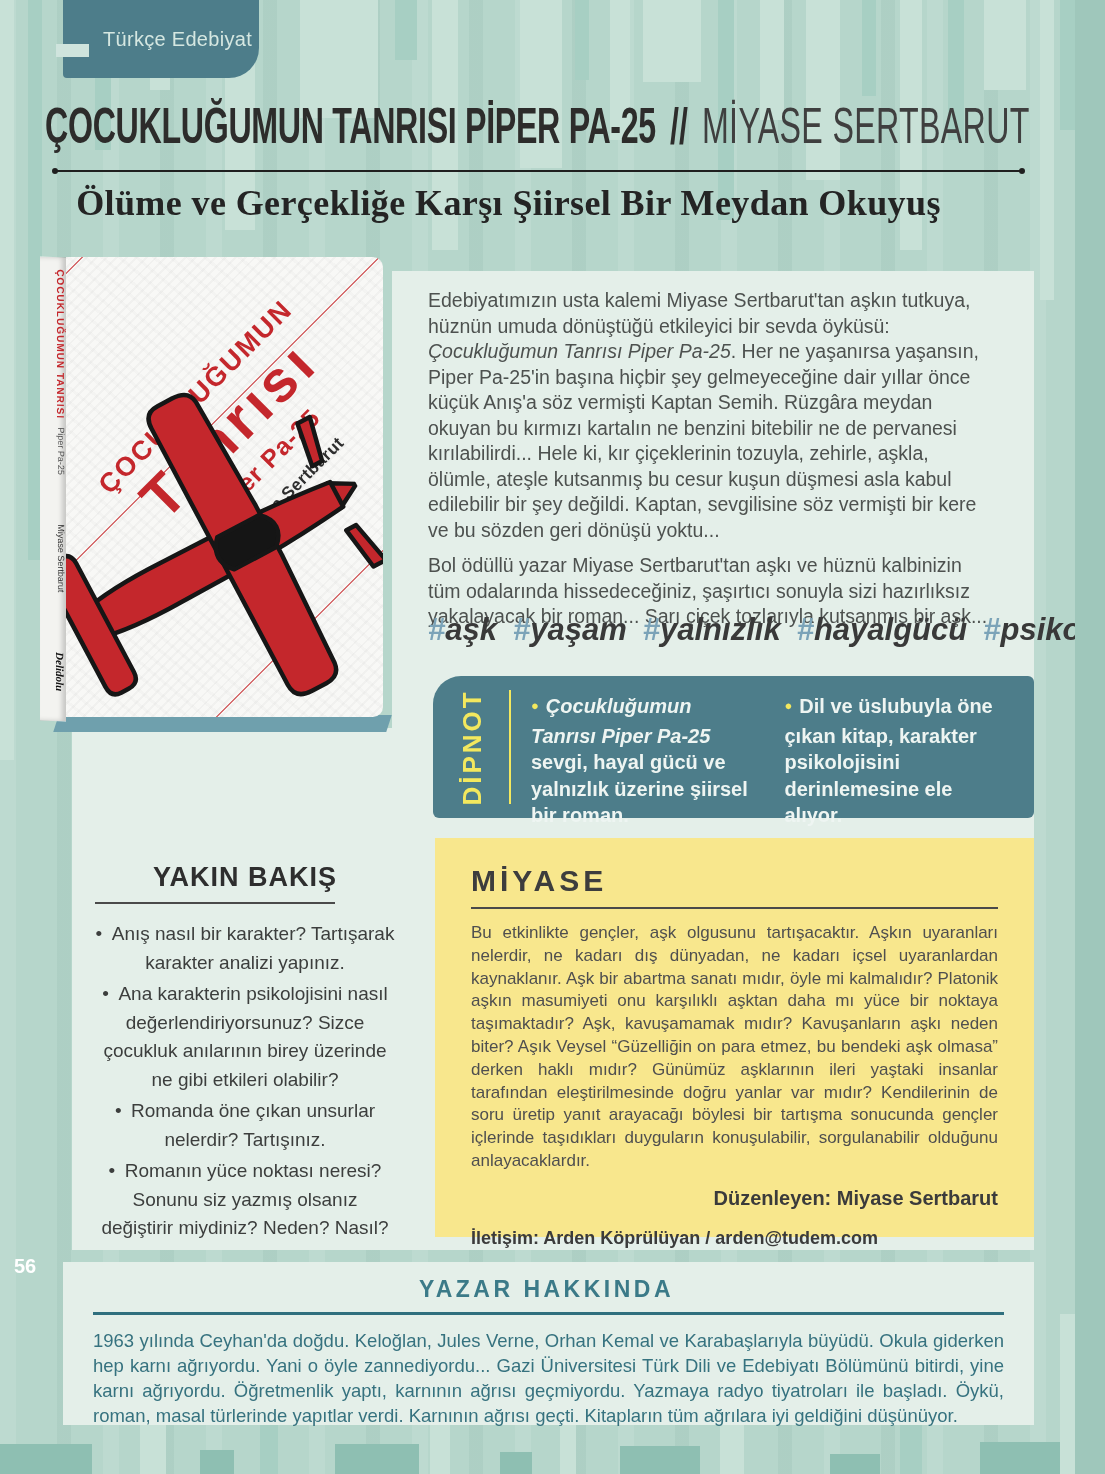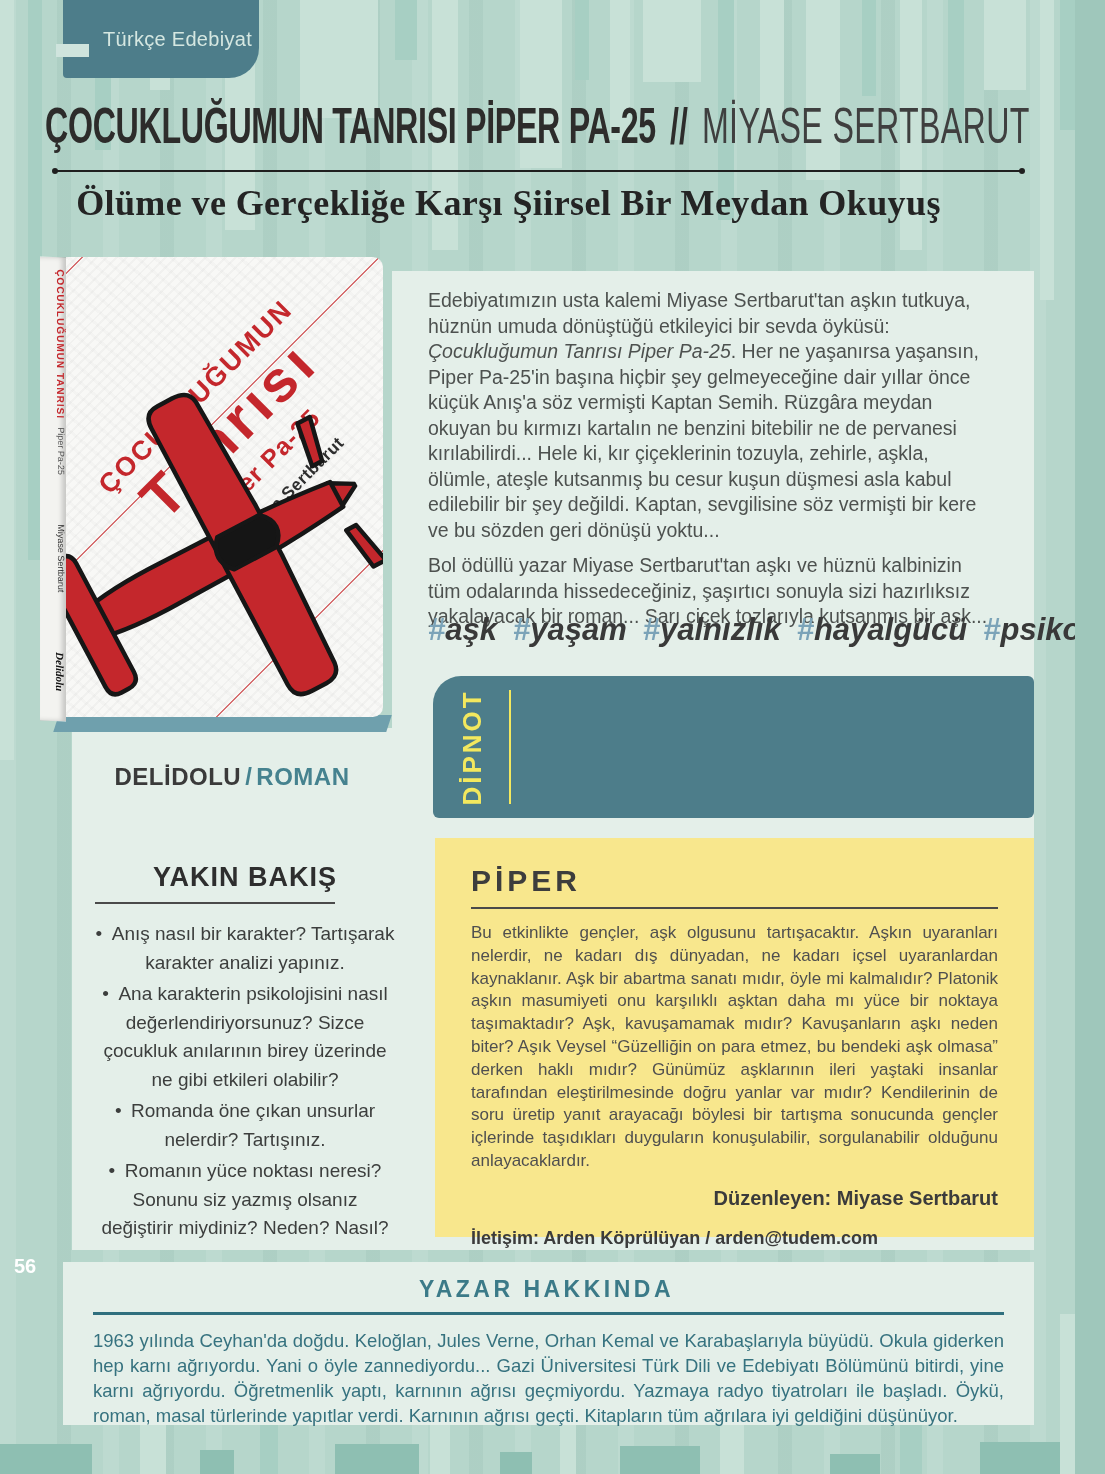--- a/index.html
+++ b/index.html
@@ -211,40 +211,41 @@
           <path d="M60 0 L65 9 L55 9 Z"></path>
           <path d="M55 8 Q53 26 52.5 40 L52 80 Q52 100 55.5 111 L64.5 111 Q68 100 68 80 L67.5 40 Q67 26 65 8 Z"></path>
           <path d="M7 37 Q2 37.5 2 44 L2 50 Q2 55.5 8 55.5 L112 55.5 Q118 55.5 118 49 L118 43 Q118 37.5 113 37 L70 35.5 L50 35.5 Z"></path>
           <path d="M38 102 Q33.5 102 33.5 106.5 L33.5 109.5 Q33.5 113.5 38 113.5 L82 113.5 Q86.5 113.5 86.5 109.5 L86.5 106.5 Q86.5 102 82 102 Z"></path>
           <path d="M53.5 36 Q60 29 66.5 36 L66.5 53 Q60 59 53.5 53 Z" fill="#151515"></path>
         </g>
       </svg>
     </div>
   </div>
 
-  <div class="pub-label">
-    <span class="pub">DELİDOLU</span><span class="pub-sep">/</span><span class="genre">ROMAN</span>
-  </div>
 
   <div class="summary">
     <p><span>Edebiyatımızın usta kalemi Miyase Sertbarut'tan aşkın tutkuya, hüznün umuda dönüştüğü etkileyici bir sevda öyküsü: </span><i>Çocukluğumun Tanrısı Piper Pa-25</i><span>. Her ne yaşanırsa yaşansın, Piper Pa-25'in başına hiçbir şey gelmeyeceğine dair yıllar önce küçük Anış'a söz vermişti Kaptan Semih. Rüzgâra meydan okuyan bu kırmızı kartalın ne benzini bitebilir ne de pervanesi kırılabilirdi... Hele ki, kır çiçeklerinin tozuyla, zehirle, aşkla, ölümle, ateşle kutsanmış bu cesur kuşun düşmesi asla kabul edilebilir bir şey değildi. Kaptan, sevgilisine söz vermişti bir kere ve bu sözden geri dönüşü yoktu...</span></p>
     <p>Bol ödüllü yazar Miyase Sertbarut'tan aşkı ve hüznü kalbinizin tüm odalarında hissedeceğiniz, şaşırtıcı sonuyla sizi hazırlıksız yakalayacak bir roman... Sarı çiçek tozlarıyla kutsanmış bir aşk...</p>
   </div>
 
   <div class="hashtags"><span class="tag"><span class="hash">#</span><span class="word">aşk</span></span><span class="tag"><span class="hash">#</span><span class="word">yaşam</span></span><span class="tag"><span class="hash">#</span><span class="word">yalnızlık</span></span><span class="tag"><span class="hash">#</span><span class="word">hayalgücü</span></span><span class="tag"><span class="hash">#</span><span class="word">psikoloji</span></span></div>
 
   <div class="dipnot">
     <div class="dipnot-label-box">
       <span class="dipnot-label">DİPNOT</span>
     </div>
     <div class="dipnot-line"></div>
+    <div class="dipnot-notes">
+        <p class="d-note"><span class="d-bullet">●</span><i>Çocukluğumun Tanrısı Piper Pa-25</i> sevgi, hayal gücü ve yalnızlık üzerine şiirsel bir roman.</p>
+        <p class="d-note"><span class="d-bullet">●</span>Dil ve üslubuyla öne çıkan kitap, karakter psikolojisini derinlemesine ele alıyor.</p>
+      </div>
   </div>
 
   <div class="atolye">
-    <h2 class="a-title">PİPER</h2>
+    <h2 class="a-title">MİYASE</h2>
     <div class="a-rule"></div>
     <p class="a-body">Bu etkinlikte gençler, aşk olgusunu tartışacaktır. Aşkın uyaranları nelerdir, ne kadarı dış dünyadan, ne kadarı içsel uyaranlardan kaynaklanır. Aşk bir abartma sanatı mıdır, öyle mi kalmalıdır? Platonik aşkın masumiyeti onu karşılıklı aşktan daha mı yüce bir noktaya taşımaktadır? Aşk, kavuşamamak mıdır? Kavuşanların aşkı neden biter? Aşık Veysel “Güzelliğin on para etmez, bu bendeki aşk olmasa” derken haklı mıdır? Günümüz aşklarının ileri yaştaki insanlar tarafından eleştirilmesinde doğru yanlar var mıdır?  Kendilerinin de soru üretip yanıt arayacağı böylesi bir tartışma sonucunda gençler içlerinde taşıdıkları duyguların konuşulabilir, sorgulanabilir olduğunu anlayacaklardır.</p>
     <p class="a-org">Düzenleyen: Miyase Sertbarut</p>
     <p class="a-contact">İletişim: Arden Köprülüyan / arden@tudem.com</p>
   </div>
 
   <div class="yakin">
     <h2 class="y-title">YAKIN BAKIŞ</h2>
     <div class="y-rule"></div>
     <div class="y-items">

